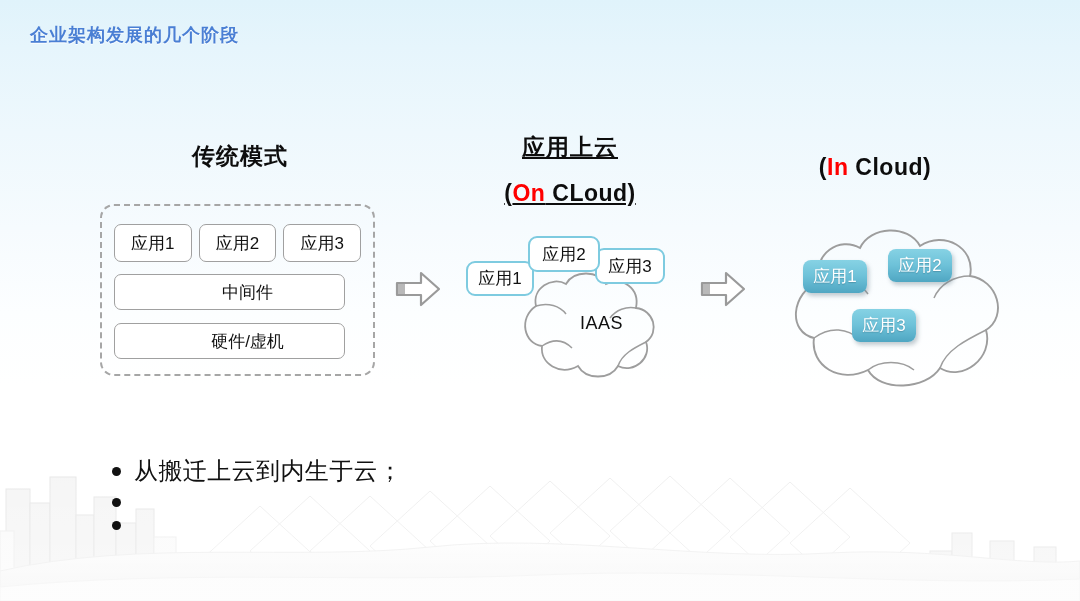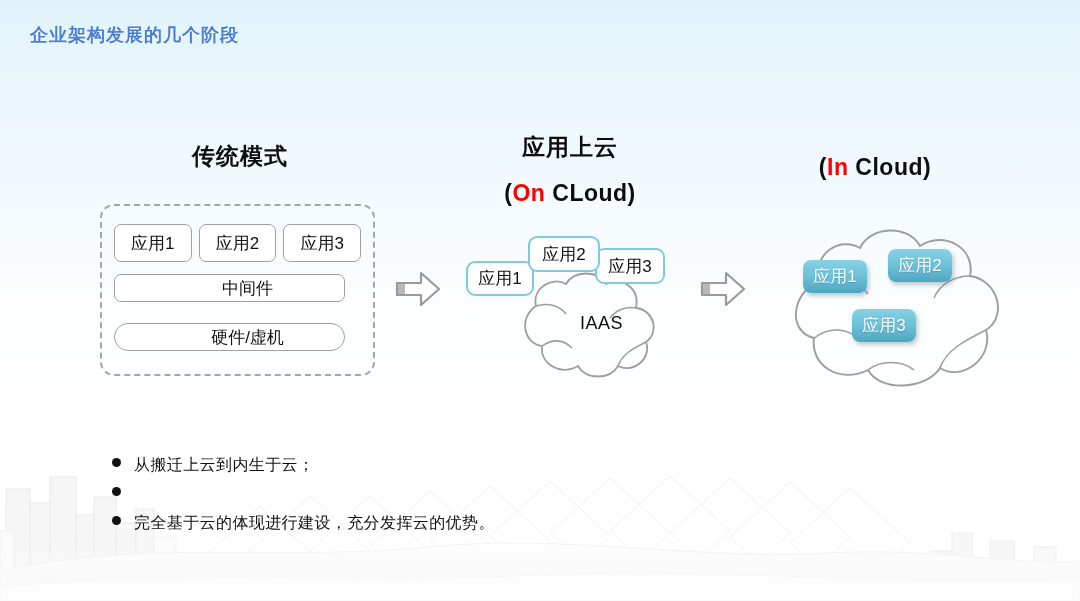--- a/index.html
+++ b/index.html
@@ -67,21 +67,21 @@
   }
   .col-head .en {
     display: block;
     font-size: 23px;
     letter-spacing: 0.5px;
     margin-top: 20px;
   }
   .col-head .en .hl { color: #ff0000; }
 
   #head-1 { left: 110px; top: 144px; width: 260px; }
-  #head-2 { left: 440px; top: 135px; width: 260px; }
+  #head-2 { left: 440px; top: 135px; width: 260px; text-decoration: underline; }
   #head-3 { left: 745px; top: 135px; width: 260px; }
 
   
   #trad-box {
     position: absolute;
     left: 100px;
     top: 204px;
     width: 275px;
     height: 172px;
     border: 2px dashed #a6a6a6;
@@ -106,34 +106,34 @@
     align-items: center;
     justify-content: center;
     font-size: 17px;
     color: #111;
     box-sizing: border-box;
   }
   .wide-cell {
     position: absolute;
     left: 12px;
     right: 28px;
-    height: 28px;
+    height: 36px;
     border: 1.4px solid #a0a0a0;
     border-radius: 7px;
     background: #ffffff;
     display: flex;
     align-items: center;
     justify-content: center;
     font-size: 17px;
     color: #111;
     box-sizing: border-box;
     padding-left: 36px;
   }
   #cell-middleware { top: 68px; }
-  #cell-hardware   { top: 117px; border-radius: 15px; }
+  #cell-hardware   { top: 117px; }
 
   
   .arrow {
     position: absolute;
     width: 46px;
     height: 38px;
   }
   #arrow-1 { left: 395px; top: 270px; }
   #arrow-2 { left: 700px; top: 270px; }
 
@@ -203,21 +203,21 @@
     width: 9px;
     height: 9px;
     border-radius: 50%;
     background: #111111;
     margin-right: 13px;
     flex: 0 0 auto;
     position: relative;
     top: -3px;
   }
   .bullet-text {
-    font-size: 16px;
+    font-size: 24px;
     color: #111111;
     letter-spacing: 0.4px;
     white-space: nowrap;
   }
 </style>
 </head>
 <body>
 
 <div id="slide">
 
@@ -346,17 +346,16 @@
   <div id="bullets">
     <div class="bullet-row">
       <span class="bullet-dot"></span>
       <span class="bullet-text">从搬迁上云到内生于云；</span>
     </div>
     <div class="bullet-row">
       <span class="bullet-dot"></span>
     </div>
     <div class="bullet-row">
       <span class="bullet-dot"></span>
-      <span class="bullet-text">完全基于云的体现进行建设，充分发挥云的优势。</span>
     </div>
   </div>
 
 </div>
 
 </body></html>

